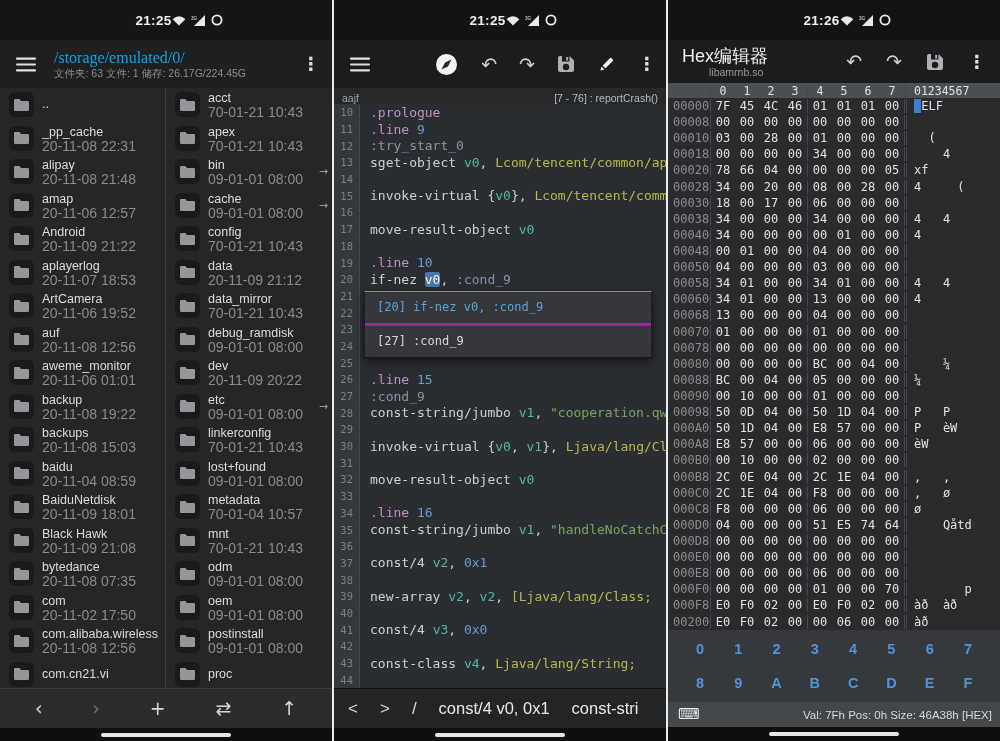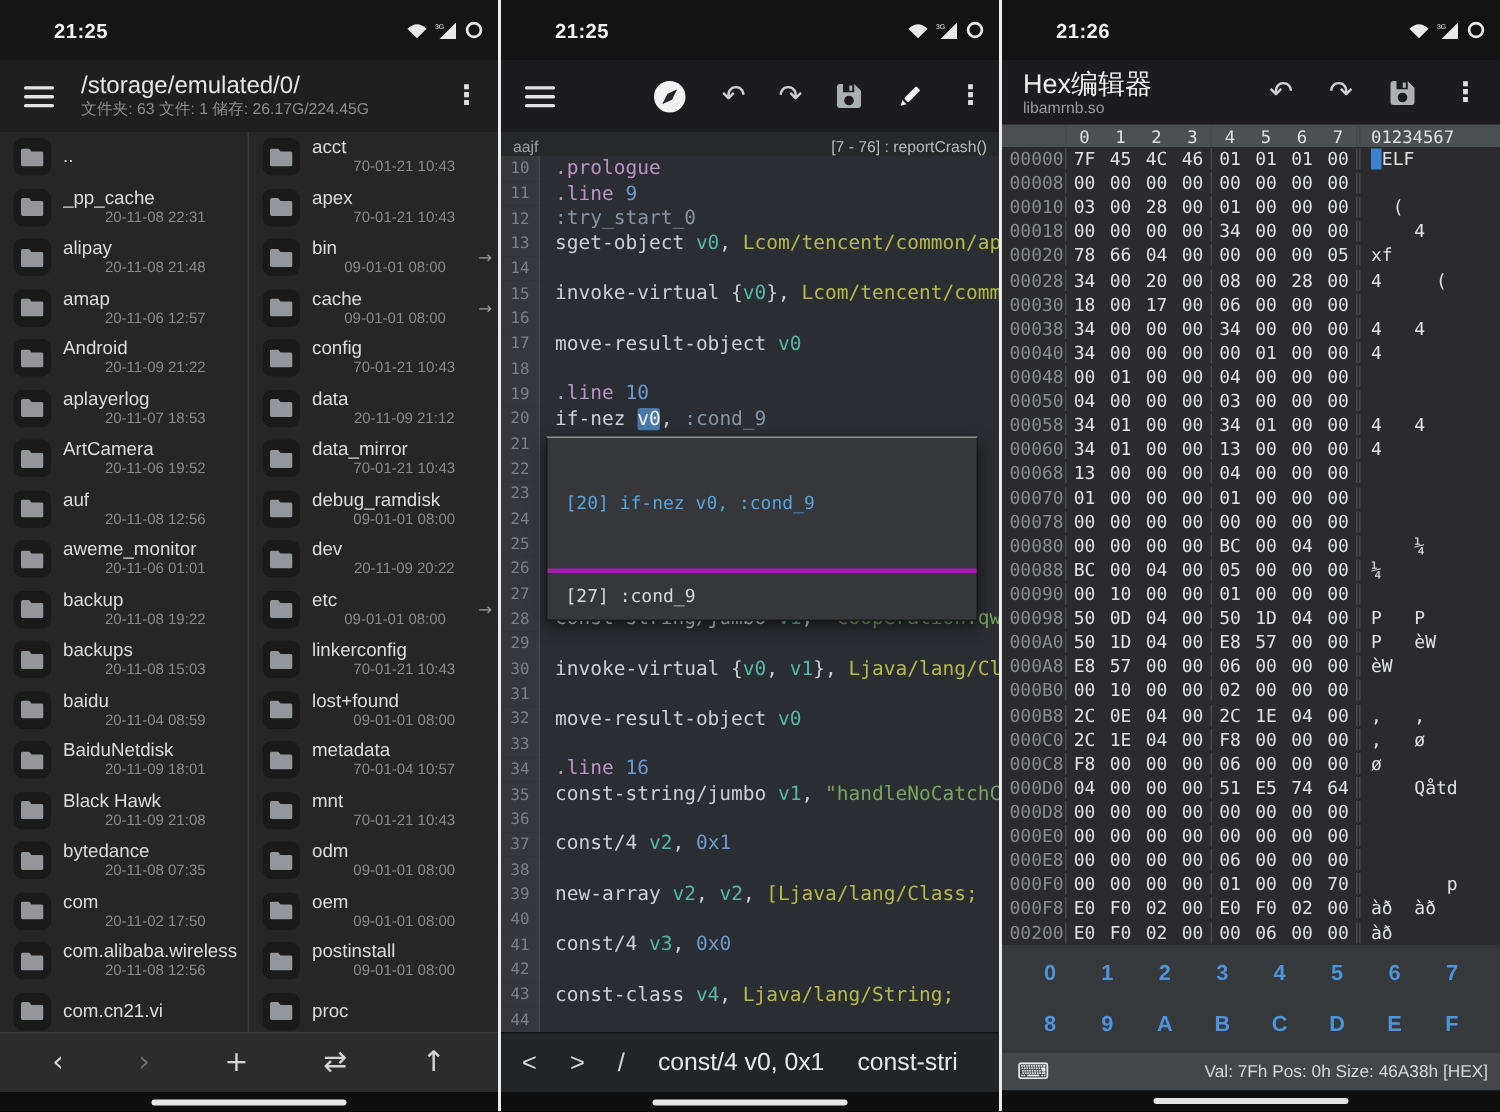--- a/index.html
+++ b/index.html
@@ -1,41 +1,41 @@
 <!DOCTYPE html>
 <html><head>
 <meta charset="utf-8">
 <style>
   html,body{margin:0;padding:0;background:#000;}
   .screen{width:1000px;height:741px;display:flex;overflow:hidden;background:#101010;font-family:"Liberation Sans",sans-serif;}
   .panel{width:332px;height:741px;flex:none;display:flex;flex-direction:column;position:relative;overflow:hidden;}
   .sep{width:2px;height:741px;background:#ececec;flex:none;}
 
   
-  .statusbar{height:40px;flex:none;display:flex;align-items:center;justify-content:space-between;padding:0 10px 0 36px;box-sizing:border-box;background:#151515;}
+  .statusbar{height:40px;flex:none;display:flex;align-items:center;justify-content:center;padding:0 10px 0 36px;box-sizing:border-box;background:#151515;}
   .stime{color:#f0f0f0;font-size:13.5px;font-weight:bold;letter-spacing:.3px;}
   .sicons{display:flex;align-items:center;gap:5px;}
   .gesture{height:14px;flex:none;background:#0f0f0f;display:flex;align-items:center;justify-content:center;}
   .pill{width:130px;height:4.5px;border-radius:3px;background:#e6e6e6;}
   .uicon{color:#cfcfcf;font-family:"DejaVu Sans",sans-serif;font-size:19px;line-height:1;}
   .dots{color:#e0e0e0;font-family:"DejaVu Sans",sans-serif;font-size:18px;font-weight:bold;line-height:1;}
 
   
   #p1 .appbar{height:48px;flex:none;background:#1f1f1f;display:flex;align-items:center;padding:0 12px 0 16px;box-sizing:border-box;}
   #p1 .titlebox{margin-left:18px;flex:1;overflow:hidden;}
-  #p1 .ftitle{color:#e5e5e5;font-size:16px;line-height:18px;white-space:nowrap;}
+  #p1 .ftitle{color:#0ea5e9;font-size:16px;line-height:18px;white-space:nowrap;font-family:Liberation Serif, serif;}
   #p1 .fsub{color:#8d8d8d;font-size:10.5px;line-height:13px;white-space:nowrap;}
   .filelist{height:600px;flex:none;background:#262626;display:flex;overflow:hidden;}
   .filecol{width:165px;flex:none;overflow:hidden;}
   .filecol+.filecol{border-left:1px solid #3b3b3b;}
   .frow{height:33.5px;display:flex;align-items:center;padding-left:9px;box-sizing:border-box;}
   .ficon{width:25px;height:25px;flex:none;background:#1a1a1a;border-radius:6px;display:flex;align-items:center;justify-content:center;}
   .fmeta{margin-left:8px;flex:1;overflow:hidden;}
   .fname{color:#dcdcdc;font-size:12.5px;line-height:15px;white-space:nowrap;overflow:hidden;}
-  .fdate{color:#8b8b8b;font-size:10px;line-height:12px;white-space:nowrap;text-align:center;}
+  .fdate{color:#8b8b8b;font-size:14px;line-height:12px;white-space:nowrap;}
   .flink{color:#9a9a9a;font-size:11px;margin-right:3px;flex:none;font-family:"DejaVu Sans",sans-serif;}
   .bottombar{height:39px;flex:none;background:#2c2c2c;border-top:1px solid #3c3c3c;display:flex;align-items:center;justify-content:space-around;padding:0 10px;}
   .bbtn{color:#d5d5d5;font-size:19px;font-family:"DejaVu Sans",sans-serif;line-height:1;}
   .bbtn.dim{color:#6f6f6f;}
 
   
   #p2 .statusbar{background:#131313;}
   #p2 .toolbar{height:48px;flex:none;background:#1c1c1e;display:flex;align-items:center;padding:0 10px 0 16px;box-sizing:border-box;gap:22px;}
   #p2 .toolbar .spacer{flex:1;}
   .tabbar{height:16px;flex:none;background:#26282a;display:flex;align-items:flex-end;justify-content:space-between;padding:0 8px;box-sizing:border-box;}
@@ -43,33 +43,33 @@
   .ctxinfo{color:#b8bcbf;font-size:10.5px;}
   .codearea{height:584px;flex:none;background:#2a2d31;position:relative;overflow:hidden;font-family:"DejaVu Sans Mono",monospace;}
   .cl{height:16.69px;display:flex;align-items:center;}
   .ln{width:26px;flex:none;background:#34373b;border-right:1px solid #45484d;color:#7c8187;font-size:10.5px;text-align:right;padding-right:6px;box-sizing:border-box;height:100%;display:flex;align-items:center;justify-content:flex-end;overflow:hidden;}
   .ct{padding-left:10px;font-size:13px;white-space:pre;overflow:hidden;}
   .tok-dir{color:#bd93c7}.tok-num{color:#6b9bd2}.tok-label{color:#8595a8}
   .tok-op{color:#ccd0d4}.tok-pun{color:#ccd0d4}.tok-reg{color:#53b8a8}
   .tok-type{color:#b6ba4a}.tok-str{color:#77a75e}
   .tok-sel{background:#4878a8;color:#f2f2f2;border-radius:2px;}
   .popup{position:absolute;left:30px;right:14px;top:187px;background:#35373b;border:1px solid #1a1a1a;border-top:1px solid #909090;box-shadow:0 4px 10px rgba(0,0,0,.55);}
-  .prow{height:31px;line-height:31px;padding:0 12px;font-size:12px;color:#d8d8d8;font-family:"DejaVu Sans Mono",monospace;white-space:nowrap;overflow:hidden;margin-top:28px;}
+  .prow{height:31px;line-height:31px;padding:0 12px;font-size:12px;color:#d8d8d8;font-family:"DejaVu Sans Mono",monospace;white-space:nowrap;overflow:hidden;}
   .prow+.prow{border-top:3px solid #a21caf;}
   .prow.hl{color:#58a6e0;}
   .quickbar{height:39px;flex:none;background:#222426;border-top:1px solid #121212;display:flex;align-items:center;gap:22px;padding:0 14px;overflow:hidden;}
   .qsym{color:#d8d8d8;font-size:17px;flex:none;}
   .qsnip{color:#e8e8e8;font-size:16.5px;white-space:nowrap;flex:none;}
 
   
   #p3 .statusbar{background:#131313;}
   #p3 .appbar{height:43px;flex:none;background:#1c1c1e;display:flex;align-items:center;padding:0 12px 0 14px;box-sizing:border-box;}
   #p3 .titlebox{flex:1;overflow:hidden;}
   #p3 .htitle{color:#f0f0f0;font-size:18px;line-height:20px;white-space:nowrap;}
-  #p3 .hsub{color:#9a9a9a;font-size:10.5px;line-height:12px;}
+  #p3 .hsub{color:#9a9a9a;font-size:10.5px;line-height:12px;margin-left:27px;}
   #p3 .hicons{display:flex;align-items:center;gap:24px;margin-right:2px;}
   .colheader{height:15px;flex:none;background:#4b5053;display:flex;align-items:center;font-family:"DejaVu Sans Mono",monospace;font-size:11.5px;color:#c6cacd;}
   .colheader .haddr{color:transparent;}
   .hexgrid{height:532px;flex:none;background:#2b2b2d;overflow:hidden;font-family:"DejaVu Sans Mono",monospace;}
   .hrow{height:16.12px;display:flex;align-items:center;font-size:12px;}
   .haddr{width:42px;flex:none;padding-left:5px;box-sizing:border-box;color:#8a8d90;}
   .hbytes{display:flex;flex:none;border-left:1px solid #47494c;}
   .hb{width:24px;flex:none;text-align:center;color:#dfe1e3;}
   .hb.grp{border-left:1px solid #47494c;}
   .hascii{flex:none;border-left:3px double #47494c;padding-left:7px;color:#dfe1e3;white-space:pre;text-align:center;}

